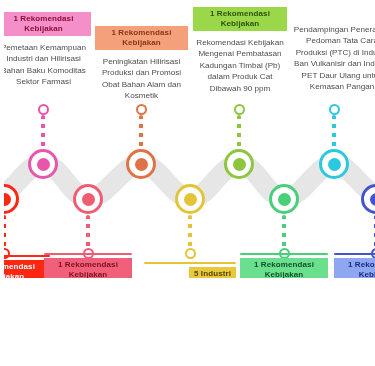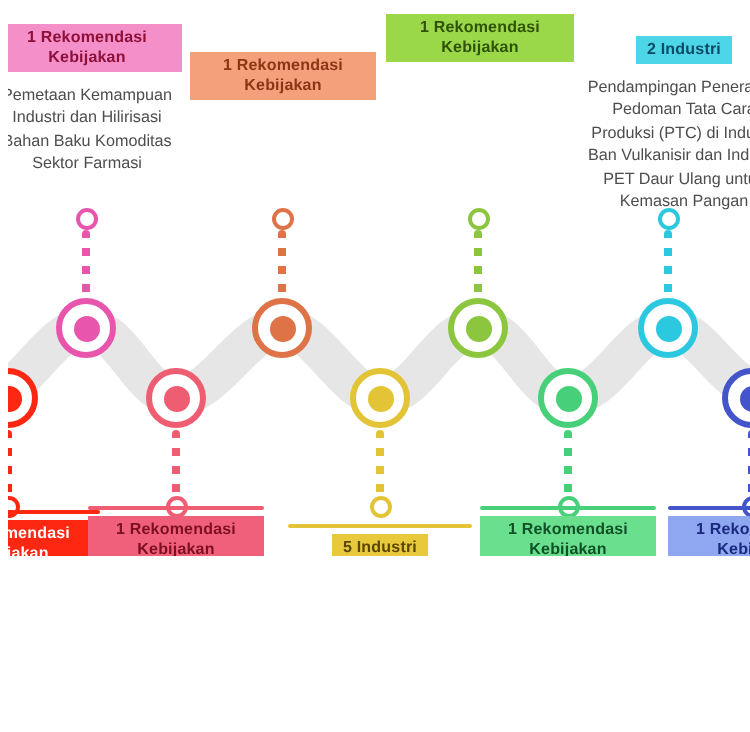--- a/index.html
+++ b/index.html
@@ -122,43 +122,44 @@
     <span class="core" style="background: rgb(68, 85, 204);"></span>
   </div>
 
   <div class="card top" style="left:-8px;top:12px;width:95px;">
     <span class="badge" style="background: rgb(244, 143, 201); color: rgb(142, 16, 56);">1 Rekomendasi Kebijakan</span>
     <div class="desc">Pemetaan Kemampuan Industri dan Hilirisasi Bahan Baku Komoditas Sektor Farmasi</div>
   </div>
 
   <div class="card top" style="left:91px;top:26px;width:93px;">
     <span class="badge" style="background: rgb(244, 160, 122); color: rgb(140, 53, 22);">1 Rekomendasi Kebijakan</span>
+    <div class="desc">Peningkatan Hilirisasi Produksi dan Promosi Obat Bahan Alam dan Kosmetik</div>
   </div>
 
   <div class="card top" style="left:189px;top:7px;width:94px;">
     <span class="badge" style="background: rgb(154, 216, 74); color: rgb(47, 82, 6);">1 Rekomendasi Kebijakan</span>
+    <div class="desc">Rekomendasi Kebijakan Mengenai Pembatasan Kadungan Timbal (Pb) dalam Produk Cat Dibawah 90 ppm</div>
   </div>
 
   <div class="card top" style="left:288px;top:18px;width:100px;">
-    <span class="badge" style="background: rgb(76, 214, 232); color: rgb(10, 74, 102);">2 Industri</span>
     <div class="desc">Pendampingan Penerapan Pedoman Tata Cara Produksi (PTC) di Industri Ban Vulkanisir dan Industri PET Daur Ulang untuk Kemasan Pangan</div>
   </div>
 
   <div class="card bottom" style="left:-44px;top:255px;width:90px;">
       <div class="rule" style="background: rgb(254, 39, 18); width: 100%; order: 0; margin-bottom: 3px;"></div>
     <span class="badge" style="background: rgb(254, 39, 18); color: rgb(255, 255, 255);">1 Rekomendasi Kebijakan</span>
     <div class="desc">Rekomendasi Kebijakan Dalam Rangka Penguatan Kerjasama Pengembangan Industri Kimia Hilir dan Farmasi</div>
   </div>
 
   <div class="card bottom" style="left:40px;top:253px;width:88px;">
       <div class="rule" style="background: rgb(239, 93, 114); width: 100%; order: 0; margin-bottom: 3px;"></div>
     <span class="badge" style="background: rgb(240, 96, 122); color: rgb(125, 16, 32);">1 Rekomendasi Kebijakan</span>
   </div>
 
-  <div class="card bottom" style="left:140px;top:262px;width:92px;">
+  <div class="card bottom" style="left:140px;top:262px;width:92px;align-items:flex-end;">
       <div class="rule" style="background: rgb(227, 196, 54); width: 100%; order: 0; margin-bottom: 3px;"></div>
     <span class="badge" style="background: rgb(232, 201, 60); color: rgb(89, 70, 0);">5 Industri</span>
   </div>
 
   <div class="card bottom" style="left:236px;top:253px;width:88px;">
       <div class="rule" style="background: rgb(72, 207, 121); width: 100%; order: 0; margin-bottom: 3px;"></div>
     <span class="badge" style="background: rgb(106, 224, 143); color: rgb(15, 80, 38);">1 Rekomendasi Kebijakan</span>
   </div>
 
   <div class="card bottom" style="left:330px;top:253px;width:88px;">

